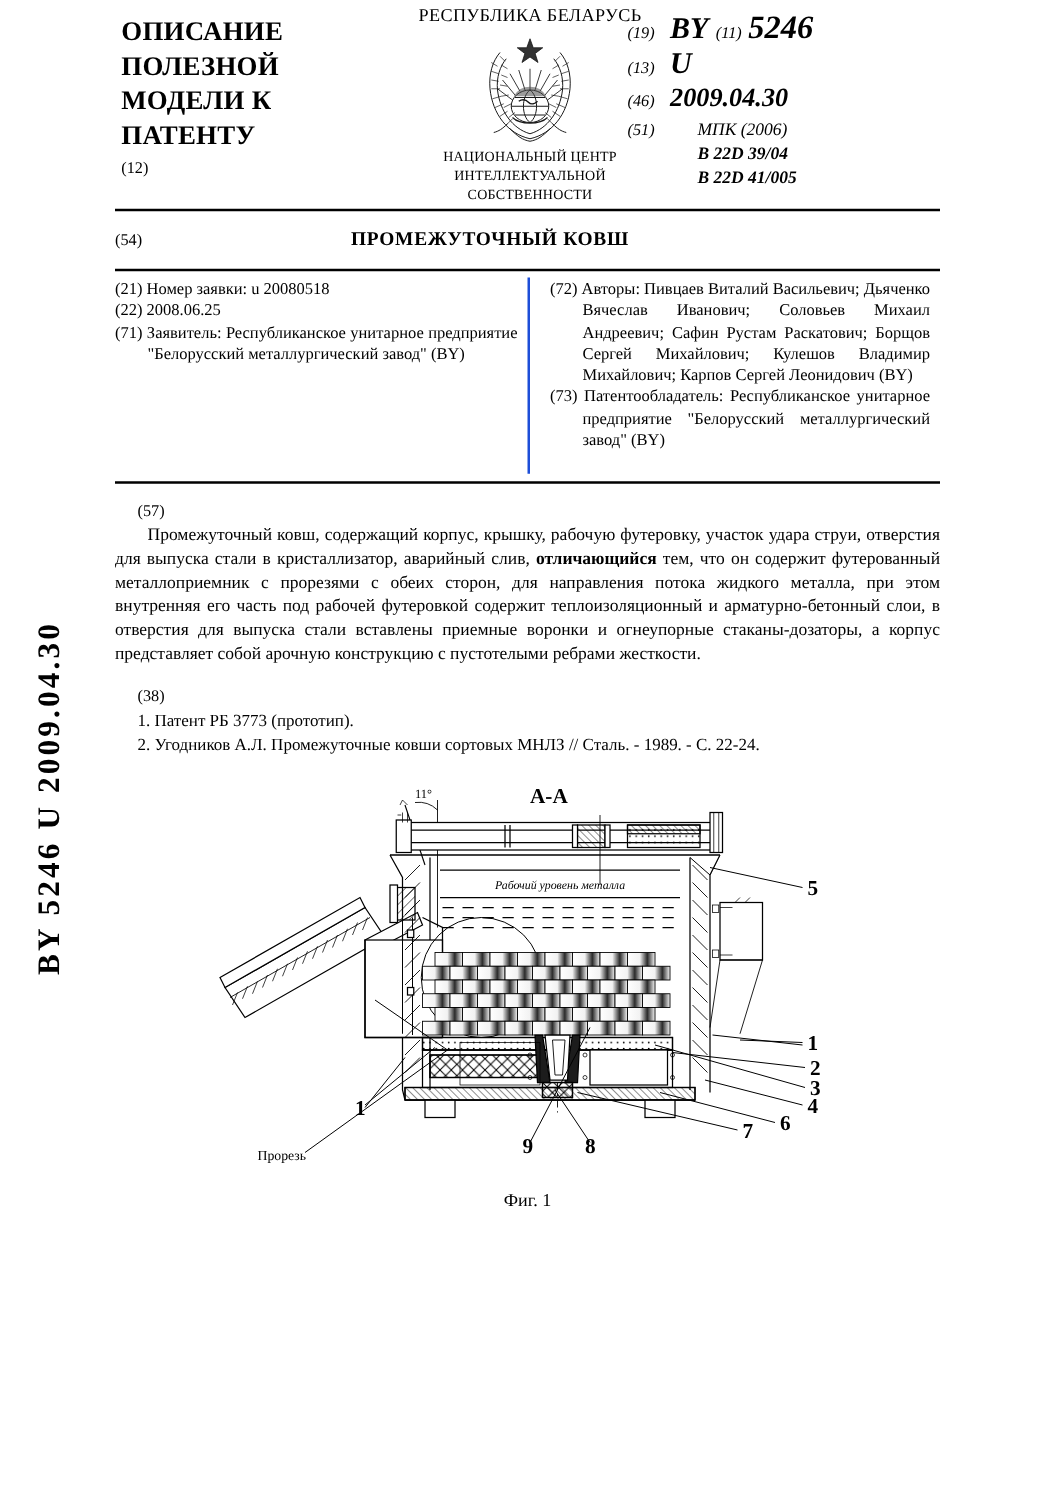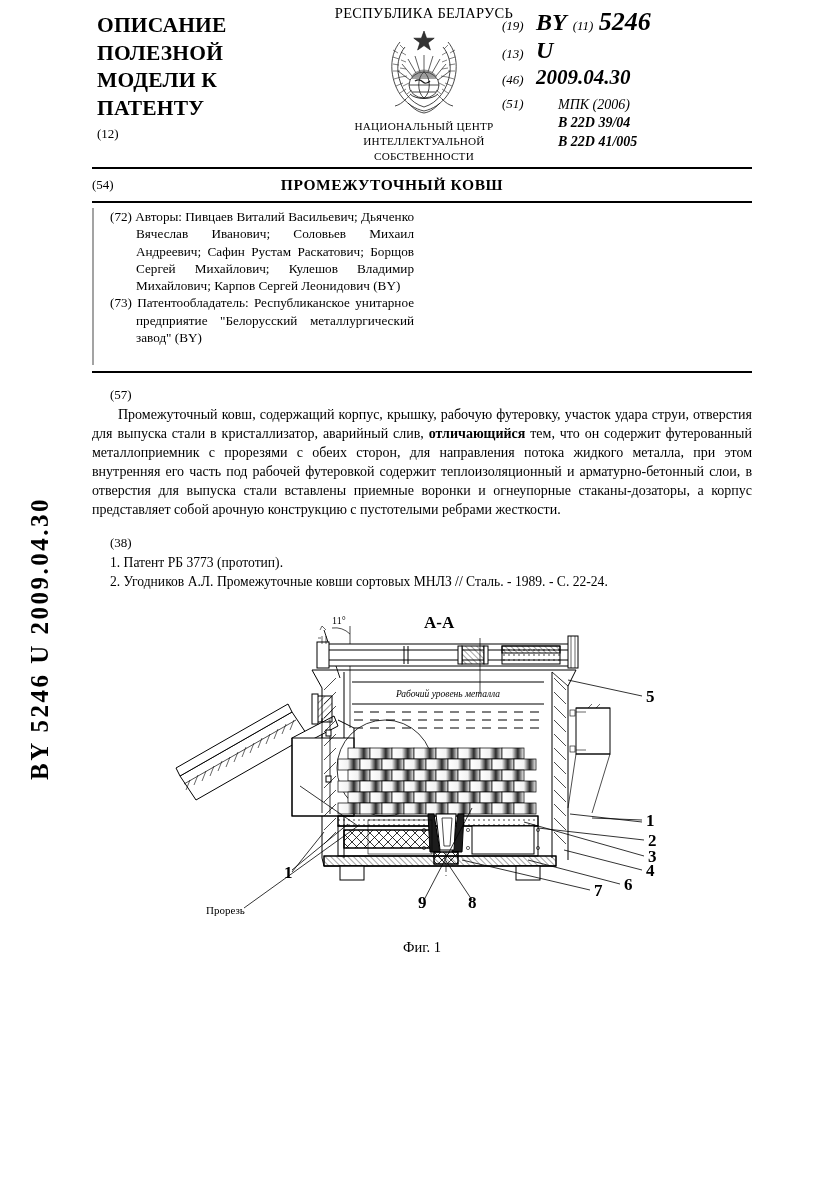--- a/index.html
+++ b/index.html
@@ -102,21 +102,21 @@
   .mr-ipc { font-size: 14px; line-height: 1.35; padding-left: 22px;}
   .mr-ipc .ipc-head { font-weight: normal; }
   .mr-ipc .ipc-cls { font-weight: bold; }
 
   
   .rule { height: 2px; background: #000; width: 100%; }
 
   
   .title-band {
     position: relative;
-    height: 32px;
+    height: 46px;
     display: flex;
     align-items: center;
   }
   .t54 { font-size: 13px; width: 60px; }
   .t54-text {
     font-weight: bold;
     font-size: 15.5px;
     letter-spacing: .6px;
     flex: 1;
     text-align: center;
@@ -124,21 +124,21 @@
   }
 
   
   .biblio {
     position: relative;
     display: flex;
     padding: 5px 0 6px 0;
     min-height: 168px;
   }
   .biblio-col { width: 50%; padding-right: 8px; }
-  .biblio-col.right { padding-left: 16px; border-left: 2px solid #a3a3a3; }
+  .biblio-col.right { padding-left: 16px; border-left: 2px solid #1d4ed8; }
   .bl {
     font-size: 13.2px;
     line-height: 1.31;
     text-align: justify;
     margin-bottom: 0px;
   }
   .bl .hang { display: block; padding-left: 26px; text-indent: -26px; }
 
   
   .abstract { padding-top: 14px; }
@@ -273,20 +273,31 @@
   </div>
 
   <div class="rule"></div>
   <div class="title-band">
     <span class="t54">(54)</span>
     <span class="t54-text">ПРОМЕЖУТОЧНЫЙ КОВШ</span>
   </div>
   <div class="rule"></div>
 
   <div class="biblio">
+    <div class="biblio-col left">
+      <div class="bl">
+        <span class="hang">(21) Номер заявки: u 20080518</span>
+      </div>
+      <div class="bl">
+        <span class="hang">(22) 2008.06.25</span>
+      </div>
+      <div class="bl">
+        <span class="hang">(71) Заявитель: Республиканское унитарное предприятие "Белорусский металлургический завод" (BY)</span>
+      </div>
+    </div>
     <div class="biblio-col right">
       <div class="bl">
         <span class="hang">(72) Авторы: Пивцаев Виталий Васильевич; Дьяченко Вячеслав Иванович; Соловьев Михаил Андреевич; Сафин Рустам Раскатович; Борщов Сергей Михайлович; Кулешов Владимир Михайлович; Карпов Сергей Леонидович (BY)</span>
       </div>
       <div class="bl">
         <span class="hang">(73) Патентообладатель: Республиканское унитарное предприятие "Белорусский металлургический завод" (BY)</span>
       </div>
     </div>
   </div>
   <div class="rule"></div>

